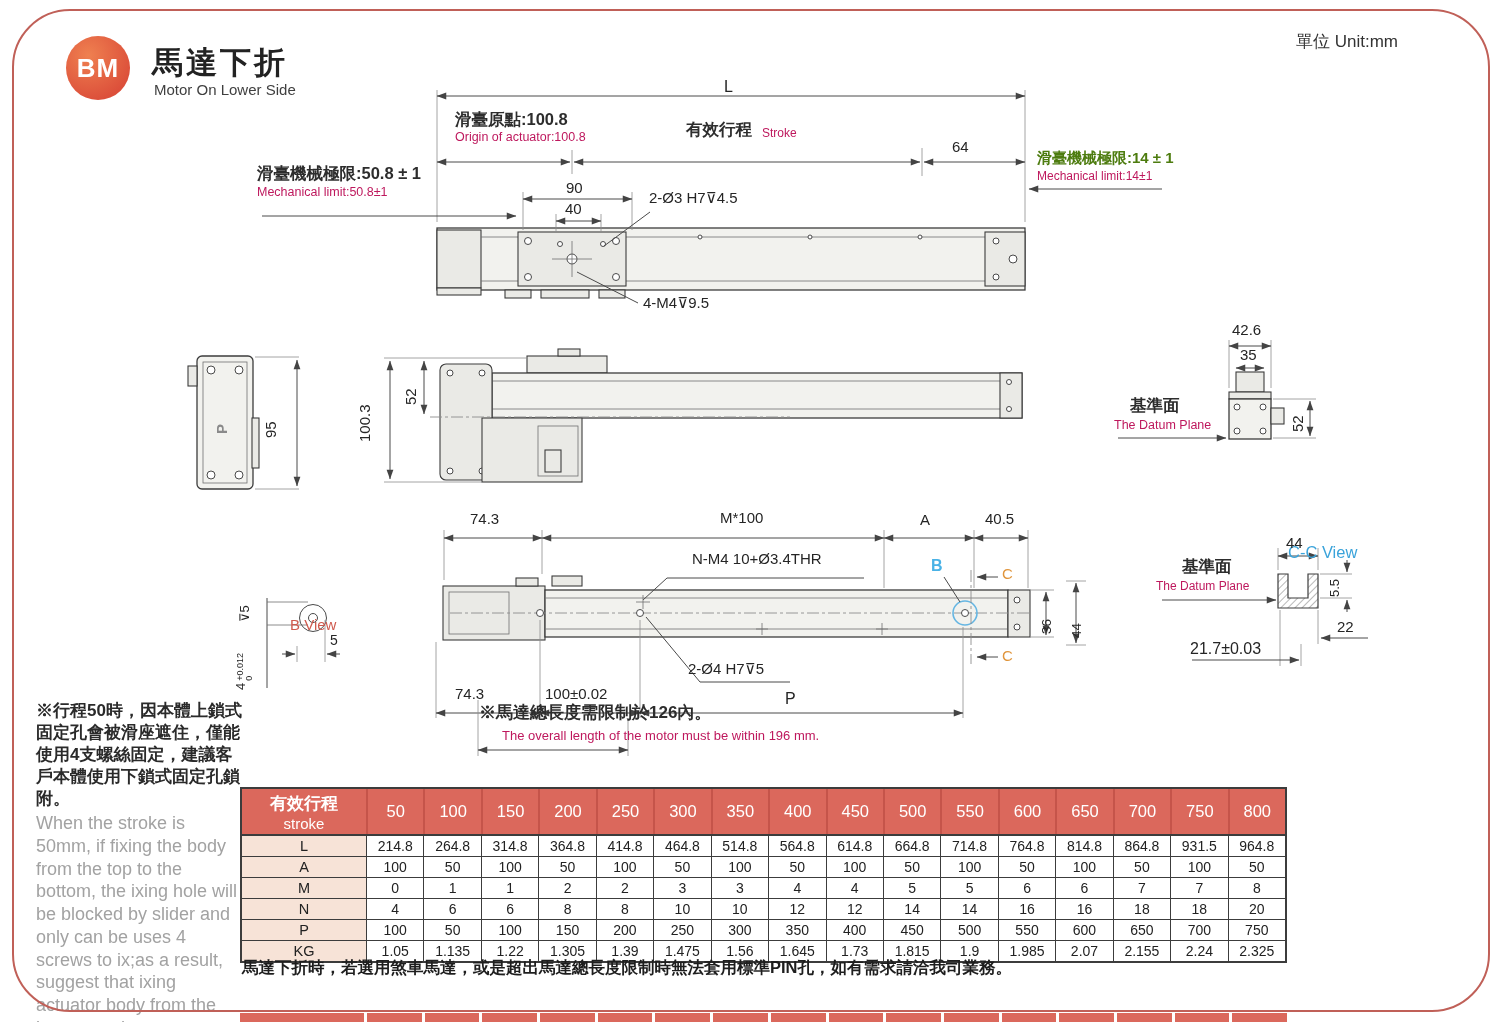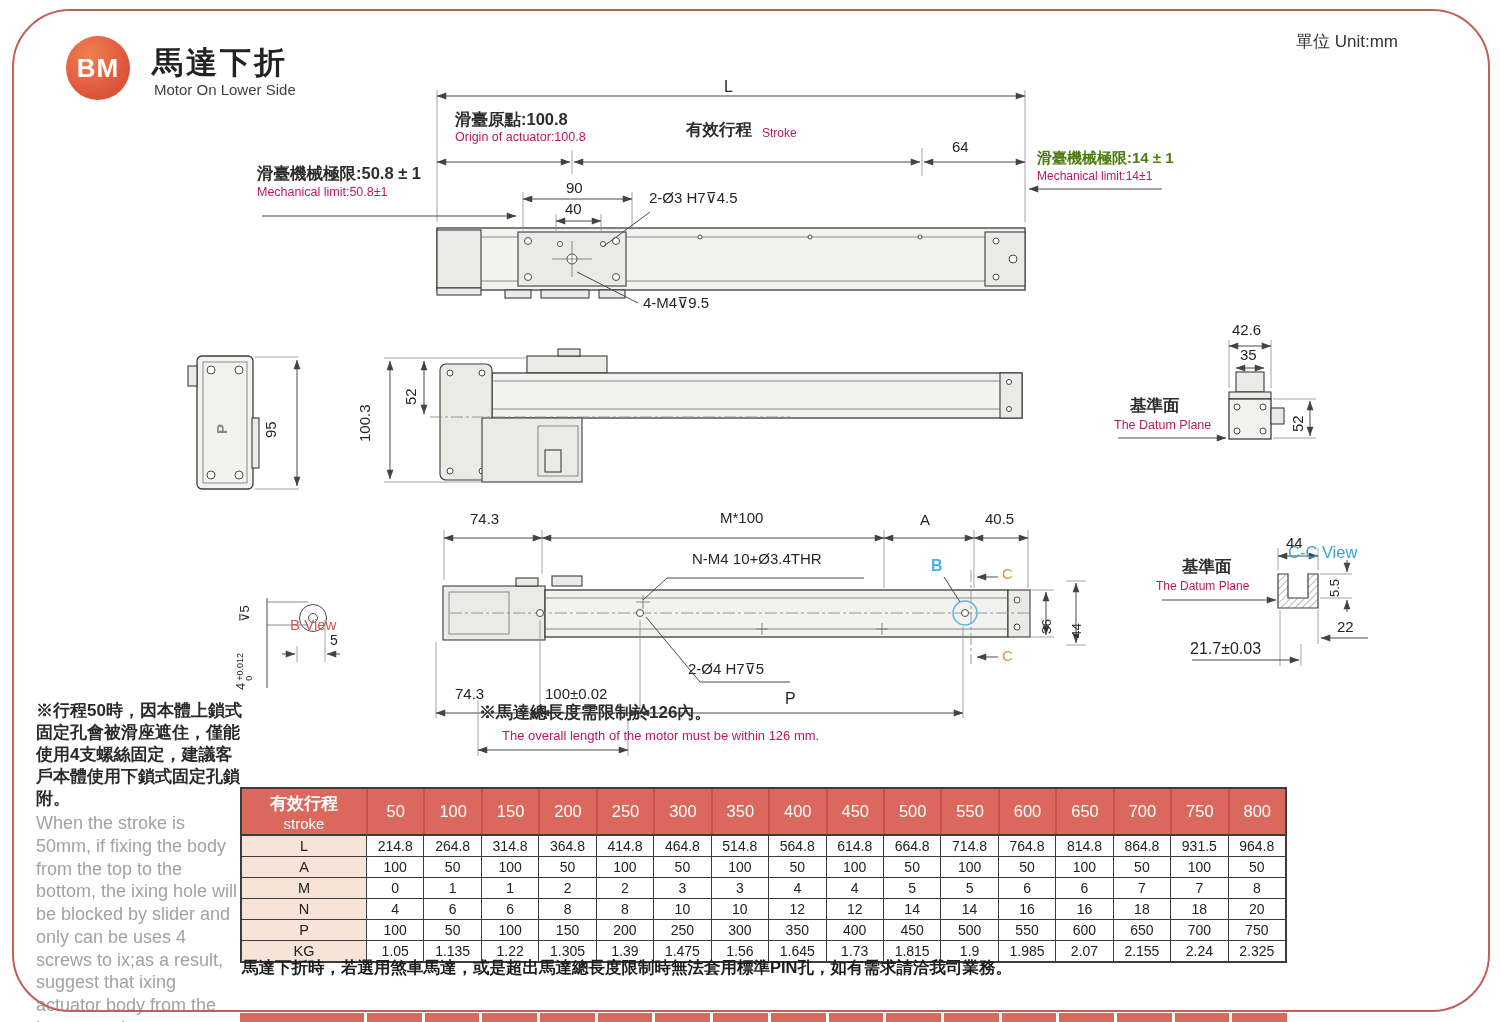--- a/index.html
+++ b/index.html
@@ -312,21 +312,21 @@
   <span class="lbl b-letter" style="left:931px;top:557px;">B</span>
   <span class="lbl c-letter" style="left:1002px;top:566px;">C</span>
   <span class="lbl c-letter" style="left:1002px;top:648px;">C</span>
   <span class="lbl dim rot" style="left:1040px;top:634px;font-size:13.5px;">36</span>
   <span class="lbl dim rot" style="left:1070px;top:638px;font-size:13.5px;">44</span>
   <span class="lbl dim" style="left:688px;top:661px;">2-Ø4 H7⊽5</span>
   <span class="lbl dim" style="left:455px;top:686px;">74.3</span>
   <span class="lbl dim" style="left:545px;top:686px;">100±0.02</span>
   <span class="lbl dim-lg" style="left:785px;top:690px;">P</span>
   <span class="lbl zh" style="left:479px;top:704px;font-size:17px;">※馬達總長度需限制於126內。</span>
-  <span class="lbl sub" style="left:502px;top:729px;font-size:13px;">The overall length of the motor must be within 126 mm.</span>
+  <span class="lbl sub" style="left:502px;top:729px;font-size:13px;">The overall length of the motor must be within 196 mm.</span>
 
   <span class="lbl bview-t" style="left:290px;top:577px;margin-top:40px;">B View</span>
   <span class="lbl dim rot" style="left:238px;top:622px;font-size:13px;">⊽5</span>
   <span class="lbl dim rot" style="left:234px;top:690px;font-size:13px;"><span>4</span><span class="stack">
         <span>+0.012</span>
         <span>0</span>
       </span></span>
   <span class="lbl dim" style="left:330px;top:633px;font-size:14px;">5</span>
 
   <span class="lbl ccview-t" style="left:1288px;top:515px;margin-top:28px;">C-C View</span>

